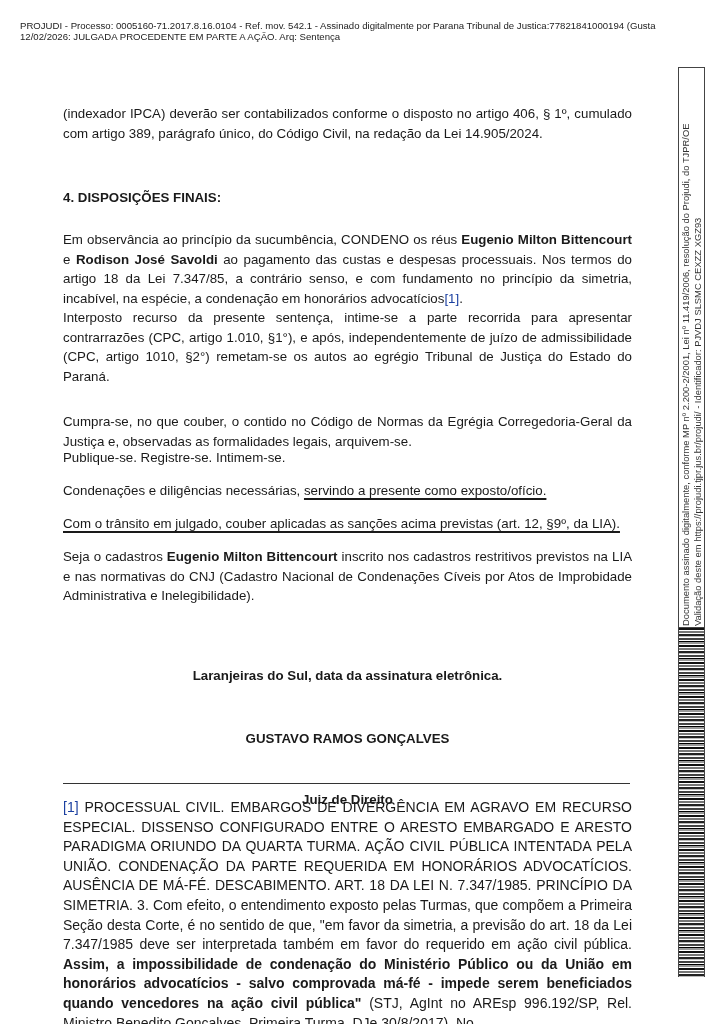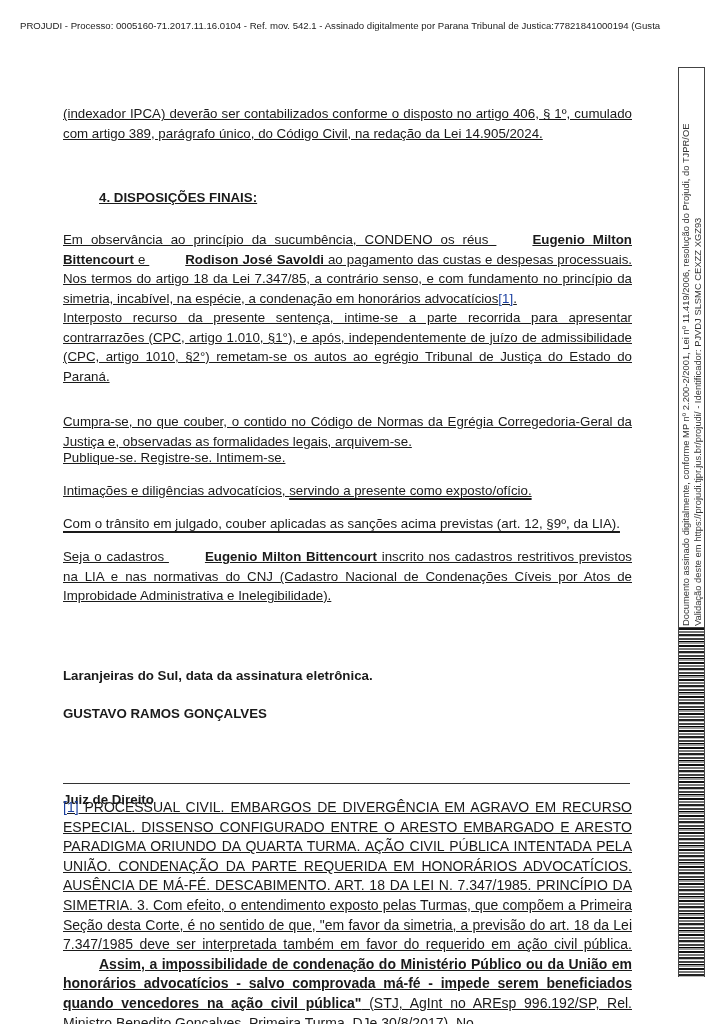--- a/index.html
+++ b/index.html
@@ -1,44 +1,45 @@
 <!DOCTYPE html>
 <html><head>
 <meta charset="utf-8">
 <style>
   html, body { margin: 0; padding: 0; background: #ffffff; }
   body { width: 724px; height: 1024px; position: relative; overflow: hidden;
          font-family: "Liberation Sans", sans-serif; color: #1a1a1a; }
   .hdr { position: absolute; left: 20px; top: 20px; width: 650px;
          font-size: 9.6px; line-height: 11.4px; color: #222; }
   .page { position: absolute; left: 63px; top: 0; width: 569px; }
-  p { margin: 0; font-size: 13.3px; line-height: 19.6px; text-align: justify; text-decoration: underline; }
+  p { margin: 0; font-size: 13.3px; line-height: 19.6px; text-align: justify; }
   .blk { position: absolute; left: 0; width: 569px; }
-  .b { font-weight: bold; margin-left: 36px; }
+  .b { font-weight: bold; }
   .ul { text-decoration: underline; text-decoration-thickness: 2px; text-underline-offset: 3px; }
   .fnref { color: #1a3fa0; }
-  .center { text-align: left; font-weight: bold; font-size: 13.3px; }
+  .center { text-align: center; font-weight: bold; font-size: 13.3px; }
   .divider { position: absolute; left: 63px; top: 783px; width: 567px; height: 1px; background: #333; }
   .fn p { font-size: 14px; line-height: 19.6px; }
   .side { position: absolute; left: 678px; top: 67px; width: 27px; height: 910px;
           border: 1px solid #444; box-sizing: border-box; }
   .side-text { position: absolute; left: 0; top: 0; width: 27px; height: 558px; overflow: hidden; }
   .side-text .rot { position: absolute; left: 1px; top: 558px; width: 558px; transform-origin: 0 0;
           transform: rotate(-90deg); font-size: 9.4px; line-height: 12px; color: #333; white-space: nowrap; }
   .barcode { position: absolute; left: 0; top: 559px; width: 25px; height: 349px;
           border-top: 1px solid #444;
           background: repeating-linear-gradient(180deg,
             #111 0 2px, #fff 2px 3px, #777 3px 5px, #fff 5px 6px, #222 6px 8px, #bbb 8px 9px,
             #fff 9px 10px, #444 10px 12px, #fff 12px 13px, #000 13px 14px, #999 14px 16px, #fff 16px 17px); }
 </style>
 </head>
 <body>
 
 <div class="hdr">
-  <div>PROJUDI - Processo: 0005160-71.2017.11.16.0104 - Ref. mov. 542.1 - Assinado digitalmente por Parana Tribunal de Justica:77821841000194 (Gusta</div>
+  <div>PROJUDI - Processo: 0005160-71.2017.8.16.0104 - Ref. mov. 542.1 - Assinado digitalmente por Parana Tribunal de Justica:77821841000194 (Gusta</div>
+  <div>12/02/2026: JULGADA PROCEDENTE EM PARTE A AÇÃO. Arq: Sentença</div>
 </div>
 
 <div class="page">
   <div class="blk" style="top:104px">
     <p>(indexador IPCA) deverão ser contabilizados conforme o disposto no artigo 406, § 1º, cumulado com artigo 389, parágrafo único, do Código Civil, na redação da Lei 14.905/2024.</p>
   </div>
 
   <div class="blk" style="top:188px">
     <p class="b">4. DISPOSIÇÕES FINAIS:</p>
   </div>
@@ -53,33 +54,33 @@
 
   <div class="blk" style="top:412px">
     <p>Cumpra-se, no que couber, o contido no Código de Normas da Egrégia Corregedoria-Geral da Justiça e, observadas as formalidades legais, arquivem-se.</p>
   </div>
 
   <div class="blk" style="top:448px">
     <p>Publique-se. Registre-se. Intimem-se.</p>
   </div>
 
   <div class="blk" style="top:481px">
-    <p><span>Intimações e diligências advocatícios, </span><span class="ul">servindo a presente como exposto/ofício.</span></p>
+    <p><span>Condenações e diligências necessárias, </span><span class="ul">servindo a presente como exposto/ofício.</span></p>
   </div>
 
   <div class="blk" style="top:514px">
     <p class="ul">Com o trânsito em julgado, couber aplicadas as sanções acima previstas (art. 12, §9º, da LIA).</p>
   </div>
 
   <div class="blk" style="top:547px">
     <p><span>Seja o cadastros </span><span class="b">Eugenio Milton Bittencourt</span><span> inscrito nos cadastros restritivos previstos na LIA e nas normativas do CNJ (Cadastro Nacional de Condenações Cíveis por Atos de Improbidade Administrativa e Inelegibilidade).</span></p>
   </div>
 
   <div class="blk center" style="top:668px">Laranjeiras do Sul, data da assinatura eletrônica.</div>
-  <div class="blk center" style="top:706px">GUSTAVO RAMOS GONÇALVES</div>
+  <div class="blk center" style="top:731px">GUSTAVO RAMOS GONÇALVES</div>
   <div class="blk center" style="top:792px">Juiz de Direito</div>
 
   <div class="blk fn" style="top:798px">
     <p><a class="fnref">[1]</a><span> PROCESSUAL CIVIL. EMBARGOS DE DIVERGÊNCIA EM AGRAVO EM RECURSO ESPECIAL. DISSENSO CONFIGURADO ENTRE O ARESTO EMBARGADO E ARESTO PARADIGMA ORIUNDO DA QUARTA TURMA. AÇÃO CIVIL PÚBLICA INTENTADA PELA UNIÃO. CONDENAÇÃO DA PARTE REQUERIDA EM HONORÁRIOS ADVOCATÍCIOS. AUSÊNCIA DE MÁ-FÉ. DESCABIMENTO. ART. 18 DA LEI N. 7.347/1985. PRINCÍPIO DA SIMETRIA. 3. Com efeito, o entendimento exposto pelas Turmas, que compõem a Primeira Seção desta Corte, é no sentido de que, "em favor da simetria, a previsão do art. 18 da Lei 7.347/1985 deve ser interpretada também em favor do requerido em ação civil pública. </span><span class="b">Assim, a impossibilidade de condenação do Ministério Público ou da União em honorários advocatícios - salvo comprovada má-fé - impede serem beneficiados quando vencedores na ação civil pública"</span><span> (STJ, AgInt no AREsp 996.192/SP, Rel. Ministro Benedito Gonçalves, Primeira Turma, DJe 30/8/2017). No</span></p>
   </div>
 </div>
 
 <div class="divider"></div>
 
 <div class="side">

